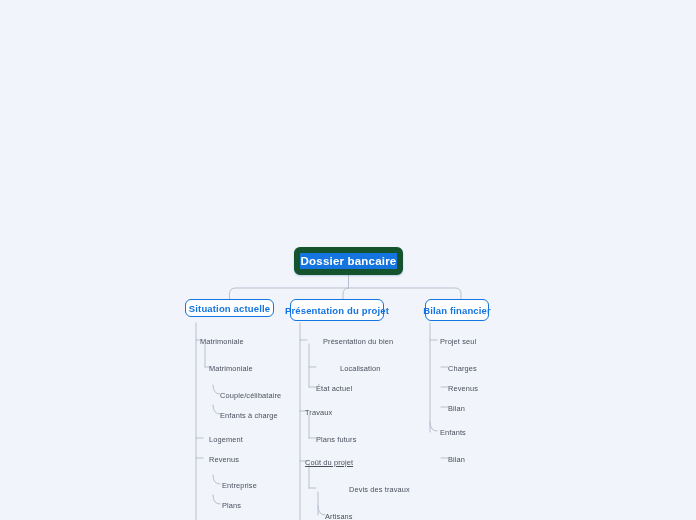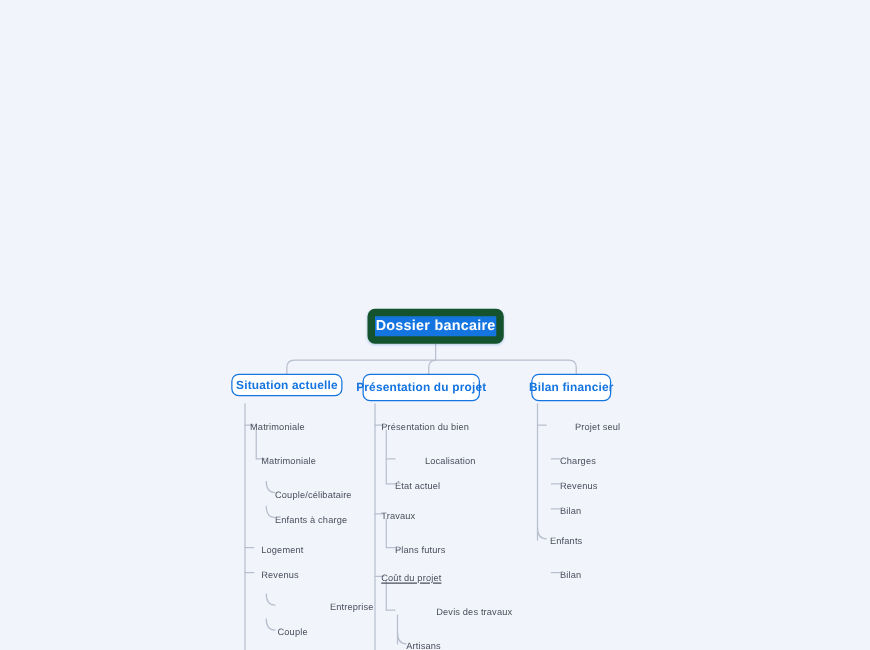--- a/index.html
+++ b/index.html
@@ -115,33 +115,33 @@
   <div class="node root" style="left: 294px; top: 247px; width: 109px; height: 28px;">Dossier bancaire</div>
 
   <div id="nodes">
       <div class="node branch" style="left: 185px; top: 299px; width: 89px; height: 18px;">Situation actuelle</div>
       <div class="leaf" style="left: 200px; top: 337px;">Matrimoniale</div>
       <div class="leaf" style="left: 209px; top: 364px;">Matrimoniale</div>
       <div class="leaf" style="left: 220px; top: 391px;">Couple/célibataire</div>
       <div class="leaf" style="left: 220px; top: 411px;">Enfants à charge</div>
       <div class="leaf" style="left: 209px; top: 435px;">Logement</div>
       <div class="leaf" style="left: 209px; top: 455px;">Revenus</div>
-      <div class="leaf" style="left: 222px; top: 481px; margin-left: 42px;">Entreprise</div>
-      <div class="leaf" style="left: 222px; top: 501px;">Couple</div>
+      <div class="leaf" style="left: 222px; top: 481px;">Entreprise</div>
+      <div class="leaf" style="left: 222px; top: 501px;">Plans</div>
       <div class="node branch" style="left: 290px; top: 299px; width: 94px; height: 22px;">Présentation du projet</div>
-      <div class="leaf" style="left: 305px; top: 337px;">Présentation du bien</div>
+      <div class="leaf" style="left: 323px; top: 337px;">Présentation du bien</div>
       <div class="leaf" style="left: 316px; top: 364px; padding-left: 24px;">Localisation</div>
       <div class="leaf" style="left: 316px; top: 384px;">État actuel</div>
       <div class="leaf" style="left: 305px; top: 408px;">Travaux</div>
       <div class="leaf" style="left: 316px; top: 435px;">Plans futurs</div>
       <div class="leaf" style="left: 305px; top: 458px; text-decoration: underline;">Coût du projet</div>
       <div class="leaf" style="left: 317px; top: 485px; padding-left: 32px;">Devis des travaux</div>
       <div class="leaf" style="left: 325px; top: 512px;">Artisans</div>
       <div class="node branch" style="left: 425px; top: 299px; width: 64px; height: 22px; text-align: center;">Bilan financier</div>
-      <div class="leaf" style="left: 440px; top: 337px; margin-left: 20px;">Projet seul</div>
+      <div class="leaf" style="left: 440px; top: 337px;">Projet seul</div>
       <div class="leaf" style="left: 448px; top: 364px;">Charges</div>
       <div class="leaf" style="left: 448px; top: 384px;">Revenus</div>
       <div class="leaf" style="left: 448px; top: 404px;">Bilan</div>
       <div class="leaf" style="left: 440px; top: 428px;">Enfants</div>
       <div class="leaf" style="left: 448px; top: 455px;">Bilan</div>
     </div>
 
 </div>
 
 </body></html>

